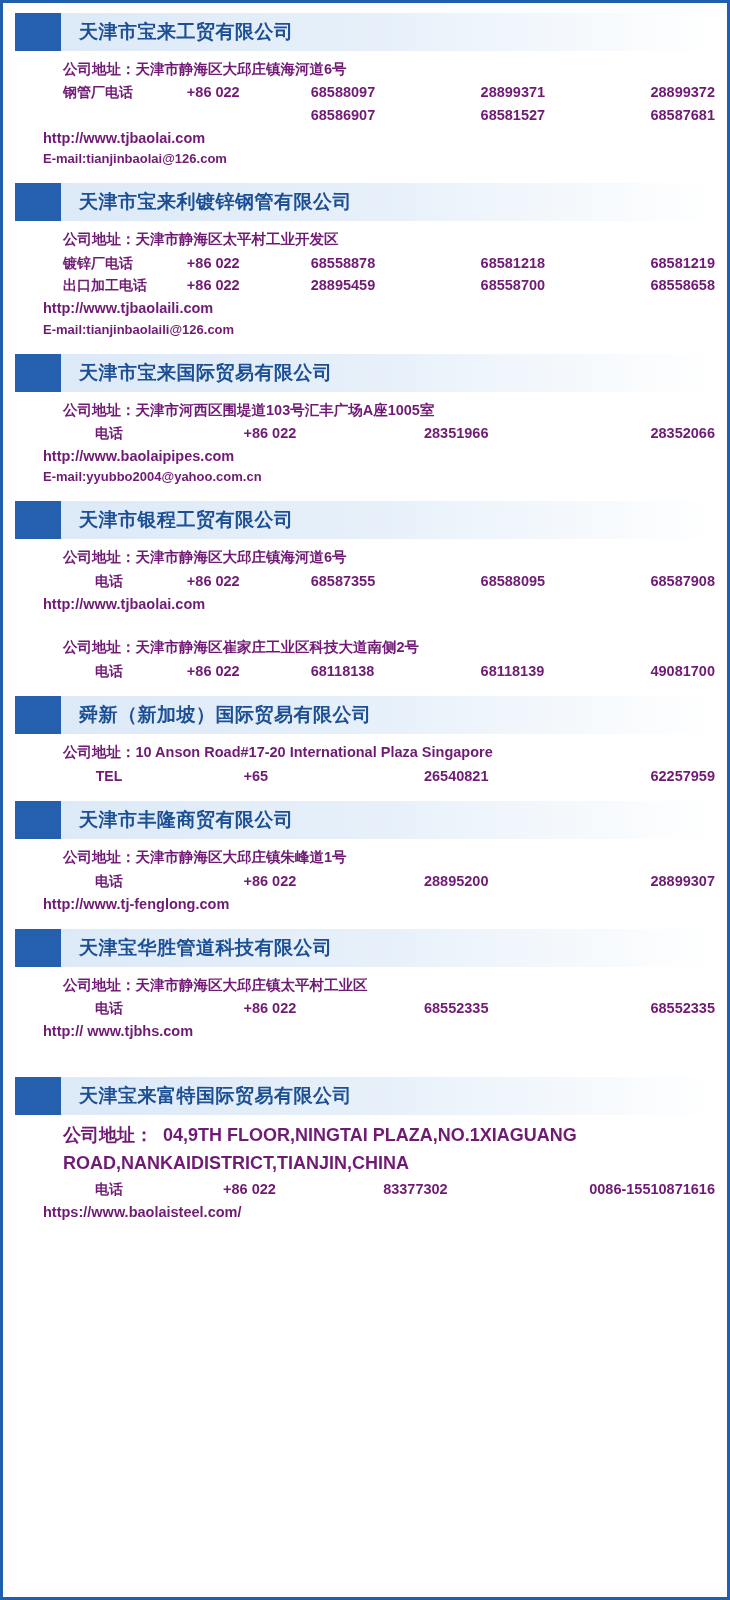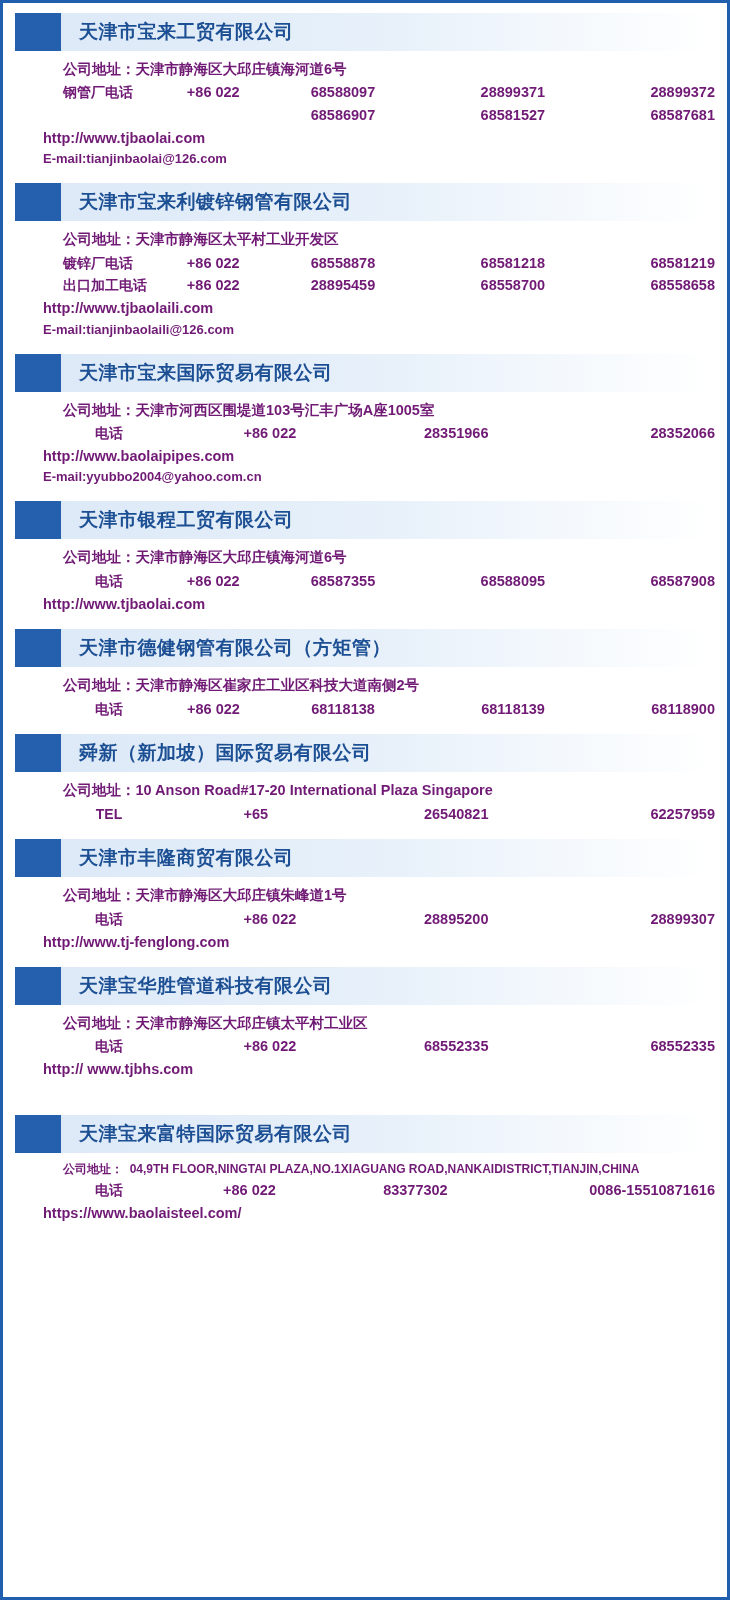--- a/index.html
+++ b/index.html
@@ -94,21 +94,21 @@
     font-weight: bold;
     font-size: 14.5px;
     margin-left: -20px;
   }
   .mail {
     font-weight: bold;
     font-size: 13px;
     margin-left: -20px;
   }
   .small-addr {
-    font-size: 12px;
+    font-size: 18px;
     font-weight: bold;
   }
   .spacer-lg {
     height: 20px;
   }
 </style>
 </head>
 <body>
 
 <div class="page">
@@ -203,34 +203,30 @@
         <span class="ph-code">+86 022</span>
         <span class="ph-num">68587355</span>
         <span class="ph-num">68588095</span>
         <span class="ph-num last">68587908</span>
       </div>
       <div class="web">http://www.tjbaolai.com</div>
     </div>
   </div>
 
   <div class="company">
-    <div class="title-bar">
-      <div class="title-accent"></div>
-      <div class="title-text">天津市德健钢管有限公司（方矩管）</div>
-    </div>
     <div class="details">
       <div class="addr-line">
         <span class="addr-label">公司地址：</span><span class="addr-val">天津市静海区崔家庄工业区科技大道南侧2号</span>
       </div>
       <div class="row">
         <span class="ph-label center">电话</span>
         <span class="ph-code">+86 022</span>
         <span class="ph-num">68118138</span>
         <span class="ph-num">68118139</span>
-        <span class="ph-num last">68118900</span>
+        <span class="ph-num last">49081700</span>
       </div>
     </div>
   </div>
 
   <div class="company">
     <div class="title-bar">
       <div class="title-accent"></div>
       <div class="title-text">舜新（新加坡）国际贸易有限公司</div>
     </div>
     <div class="details">

